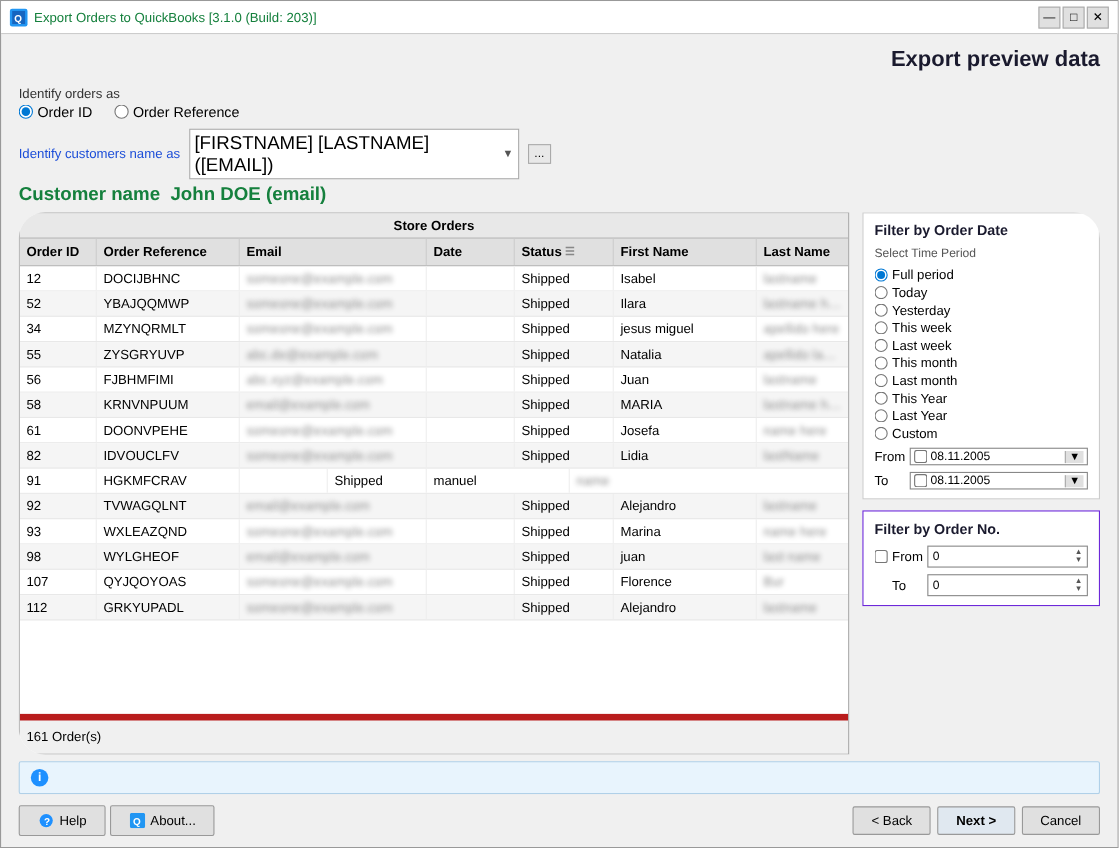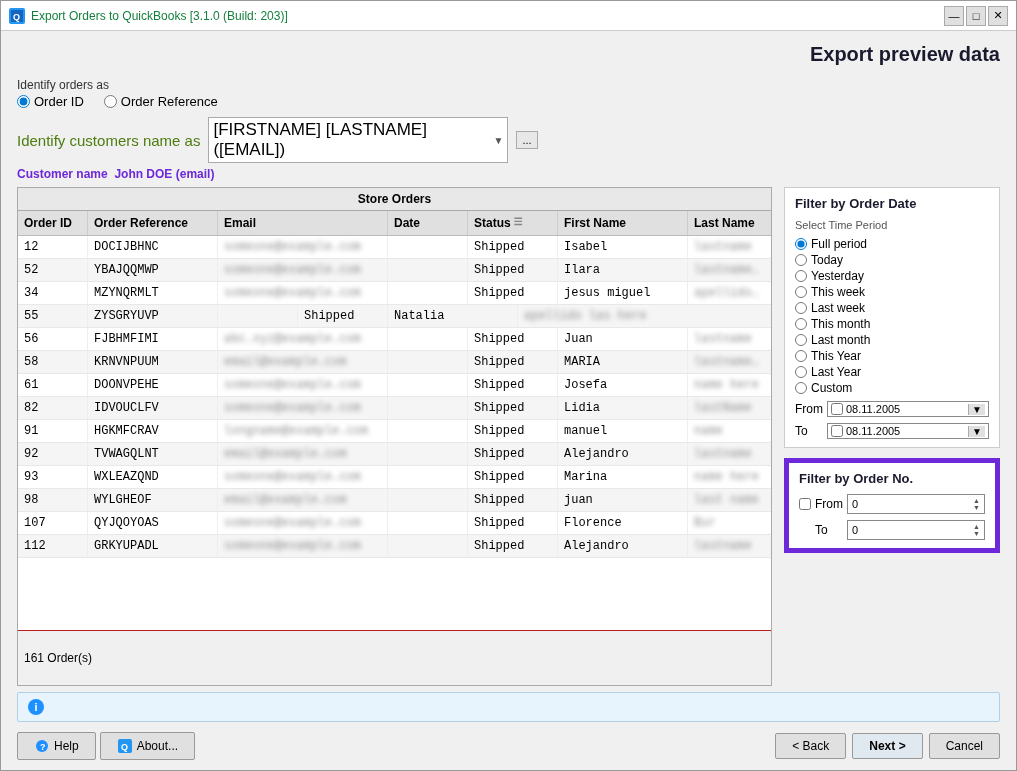--- a/index.html
+++ b/index.html
@@ -80,48 +80,49 @@
     .radio-option {
       display: flex; align-items: center; gap: 4px; cursor: pointer;
     }
     .radio-input {
       accent-color: #0078d4;
       width: 13px; height: 13px;
     }
     .customer-name-row {
       display: flex; align-items: center; gap: 8px; margin-bottom: 4px;
     }
-    .customer-name-label { font-size: 15px; color: #4d7c0f; }
+    .customer-name-label { font-size: 12px; color: #1d4ed8; }
     .customer-name-dropdown {
       display: flex; align-items: center;
       border: 1px solid #aaa;
       background: #fff;
       padding: 2px 4px;
       font-size: 12px;
       width: 300px;
     }
     .dropdown-arrow {
       margin-left: auto; font-size: 10px; color: #555;
     }
     .ellipsis-btn {
       border: 1px solid #aaa;
       background: #e8e8e8;
       padding: 2px 5px;
       font-size: 11px;
       cursor: pointer;
     }
     .customer-name-value {
-      font-size: 12px; color: #6d28d9; margin-bottom: 6px;
+      font-size: 17px; color: #15803d; margin-bottom: 6px;
     }
     .customer-name-value span { font-weight: 600; }
     .main-area {
       display: flex;
       flex: 1;
       gap: 12px;
       overflow: hidden;
+      border-radius: 24px;
     }
     .table-section {
       flex: 1;
       display: flex;
       flex-direction: column;
       overflow: hidden;
       border: 1px solid #aaa;
       background: #fff;
     }
     .store-orders-header {
@@ -144,27 +145,26 @@
       border-right: 1px solid #ccc;
       white-space: nowrap;
       overflow: hidden;
       text-overflow: ellipsis;
     }
     .th:last-child { border-right: none; }
     .col-order-id { width: 70px; flex-shrink: 0; }
     .col-order-ref { width: 130px; flex-shrink: 0; }
     .col-email { width: 170px; flex-shrink: 0; }
     .col-date { width: 80px; flex-shrink: 0; }
-    .col-status { width: 90px; flex-shrink: 0; display: flex; align-items: flex-start; gap: 3px; }
+    .col-status { width: 90px; flex-shrink: 0; display: flex; align-items: center; gap: 3px; }
     .col-fname { width: 130px; flex-shrink: 0; }
     .col-lname { flex: 1; }
     .table-body {
       flex: 1;
       overflow-y: auto;
-      font-family: Liberation Mono, monospace;
     }
     .table-row {
       display: flex;
       border-bottom: 1px solid #e8e8e8;
       font-size: 12px;
     }
     .table-row:nth-child(even) { background: #f5f5f5; }
     .td {
       padding: 4px 6px;
       border-right: 1px solid #eee;
@@ -172,23 +172,23 @@
       text-overflow: ellipsis;
       white-space: nowrap;
     }
     .td:last-child { border-right: none; }
     .blurred {
       color: transparent;
       text-shadow: 0 0 5px #888;
       user-select: none;
     }
     .table-footer {
-      padding: 20px 6px;
-      font-size: 12px;
-      border-top: 1px solid #b91c1c;
+      padding: 8px 6px;
+      font-size: 12px;
+      border-top: 6px solid #b91c1c;
       background: #f0f0f0;
     }
     .filter-panel {
       width: 216px;
       flex-shrink: 0;
       display: flex;
       flex-direction: column;
       gap: 10px;
     }
     .filter-section {
@@ -232,21 +232,21 @@
       border: none;
       background: #e0e0e0;
       border-left: 1px solid #aaa;
       padding: 0 3px;
       cursor: pointer;
       font-size: 10px;
       display: flex; align-items: center;
     }
     .filter-no-section {
       background: #fff;
-      border: 5px solid #6d28d9;
+      border: 1px solid #6d28d9;
       padding: 8px 10px;
     }
     .filter-no-row {
       display: flex; align-items: center; gap: 4px; margin-top: 6px; font-size: 12px;
     }
     .filter-no-label { width: 28px; flex-shrink: 0; }
     .no-checkbox { width: 12px; height: 12px; }
     .no-input {
       flex: 1;
       border: 1px solid #888;
@@ -393,20 +393,21 @@
             <div class="td col-order-ref">MZYNQRMLT</div>
             <div class="td col-email blurred">someone@example.com</div>
             <div class="td col-date"></div>
             <div class="td col-status">Shipped</div>
             <div class="td col-fname">jesus miguel</div>
             <div class="td col-lname blurred">apellido here</div>
           </div>
           <div class="table-row">
             <div class="td col-order-id">55</div>
             <div class="td col-order-ref">ZYSGRYUVP</div>
+            <div class="td col-email blurred">abc.de@example.com</div>
             <div class="td col-date"></div>
             <div class="td col-status">Shipped</div>
             <div class="td col-fname">Natalia</div>
             <div class="td col-lname blurred">apellido las here</div>
           </div>
           <div class="table-row">
             <div class="td col-order-id">56</div>
             <div class="td col-order-ref">FJBHMFIMI</div>
             <div class="td col-email blurred">abc.xyz@example.com</div>
             <div class="td col-date"></div>
@@ -437,21 +438,20 @@
             <div class="td col-order-ref">IDVOUCLFV</div>
             <div class="td col-email blurred">someone@example.com</div>
             <div class="td col-date"></div>
             <div class="td col-status">Shipped</div>
             <div class="td col-fname">Lidia</div>
             <div class="td col-lname blurred">lastName</div>
           </div>
           <div class="table-row">
             <div class="td col-order-id">91</div>
             <div class="td col-order-ref">HGKMFCRAV</div>
-            <div class="td col-email blurred">longname@example.com</div>
             <div class="td col-date"></div>
             <div class="td col-status">Shipped</div>
             <div class="td col-fname">manuel</div>
             <div class="td col-lname blurred">name</div>
           </div>
           <div class="table-row">
             <div class="td col-order-id">92</div>
             <div class="td col-order-ref">TVWAGQLNT</div>
             <div class="td col-email blurred">email@example.com</div>
             <div class="td col-date"></div>

